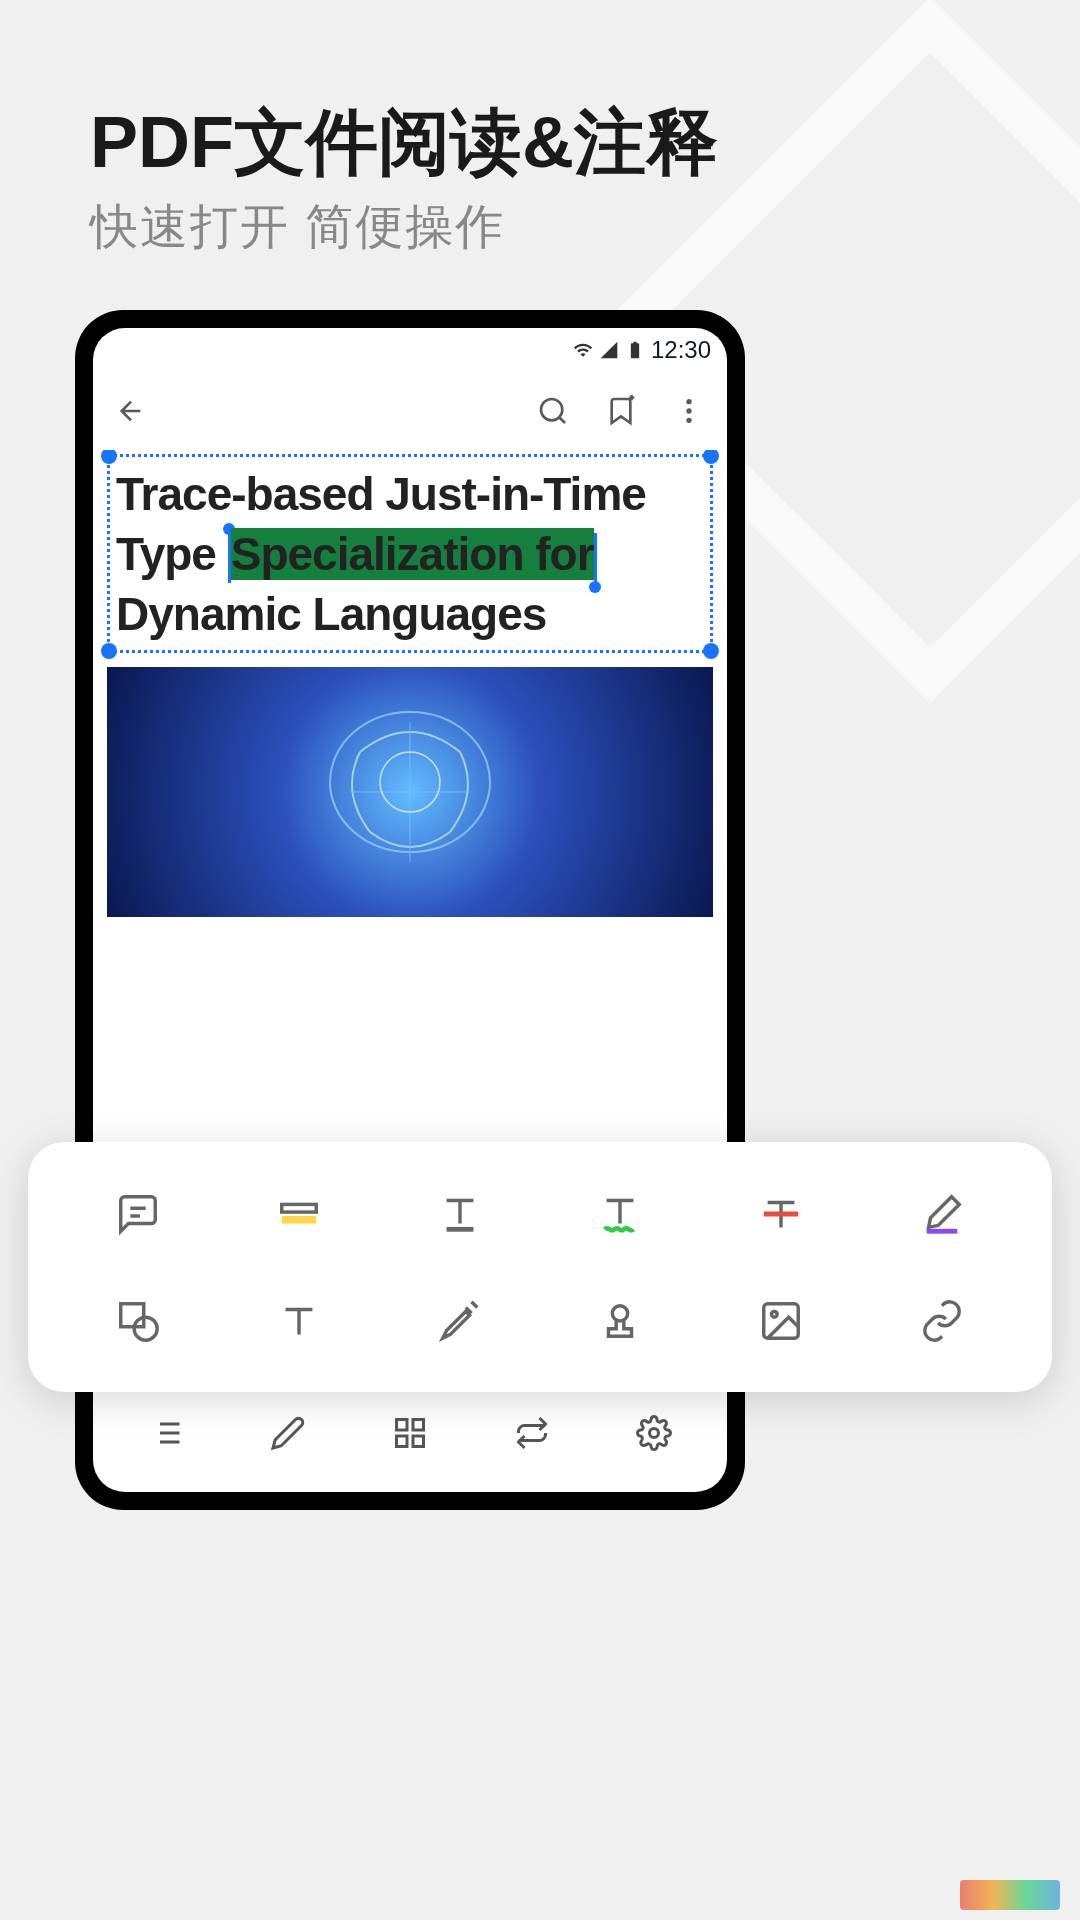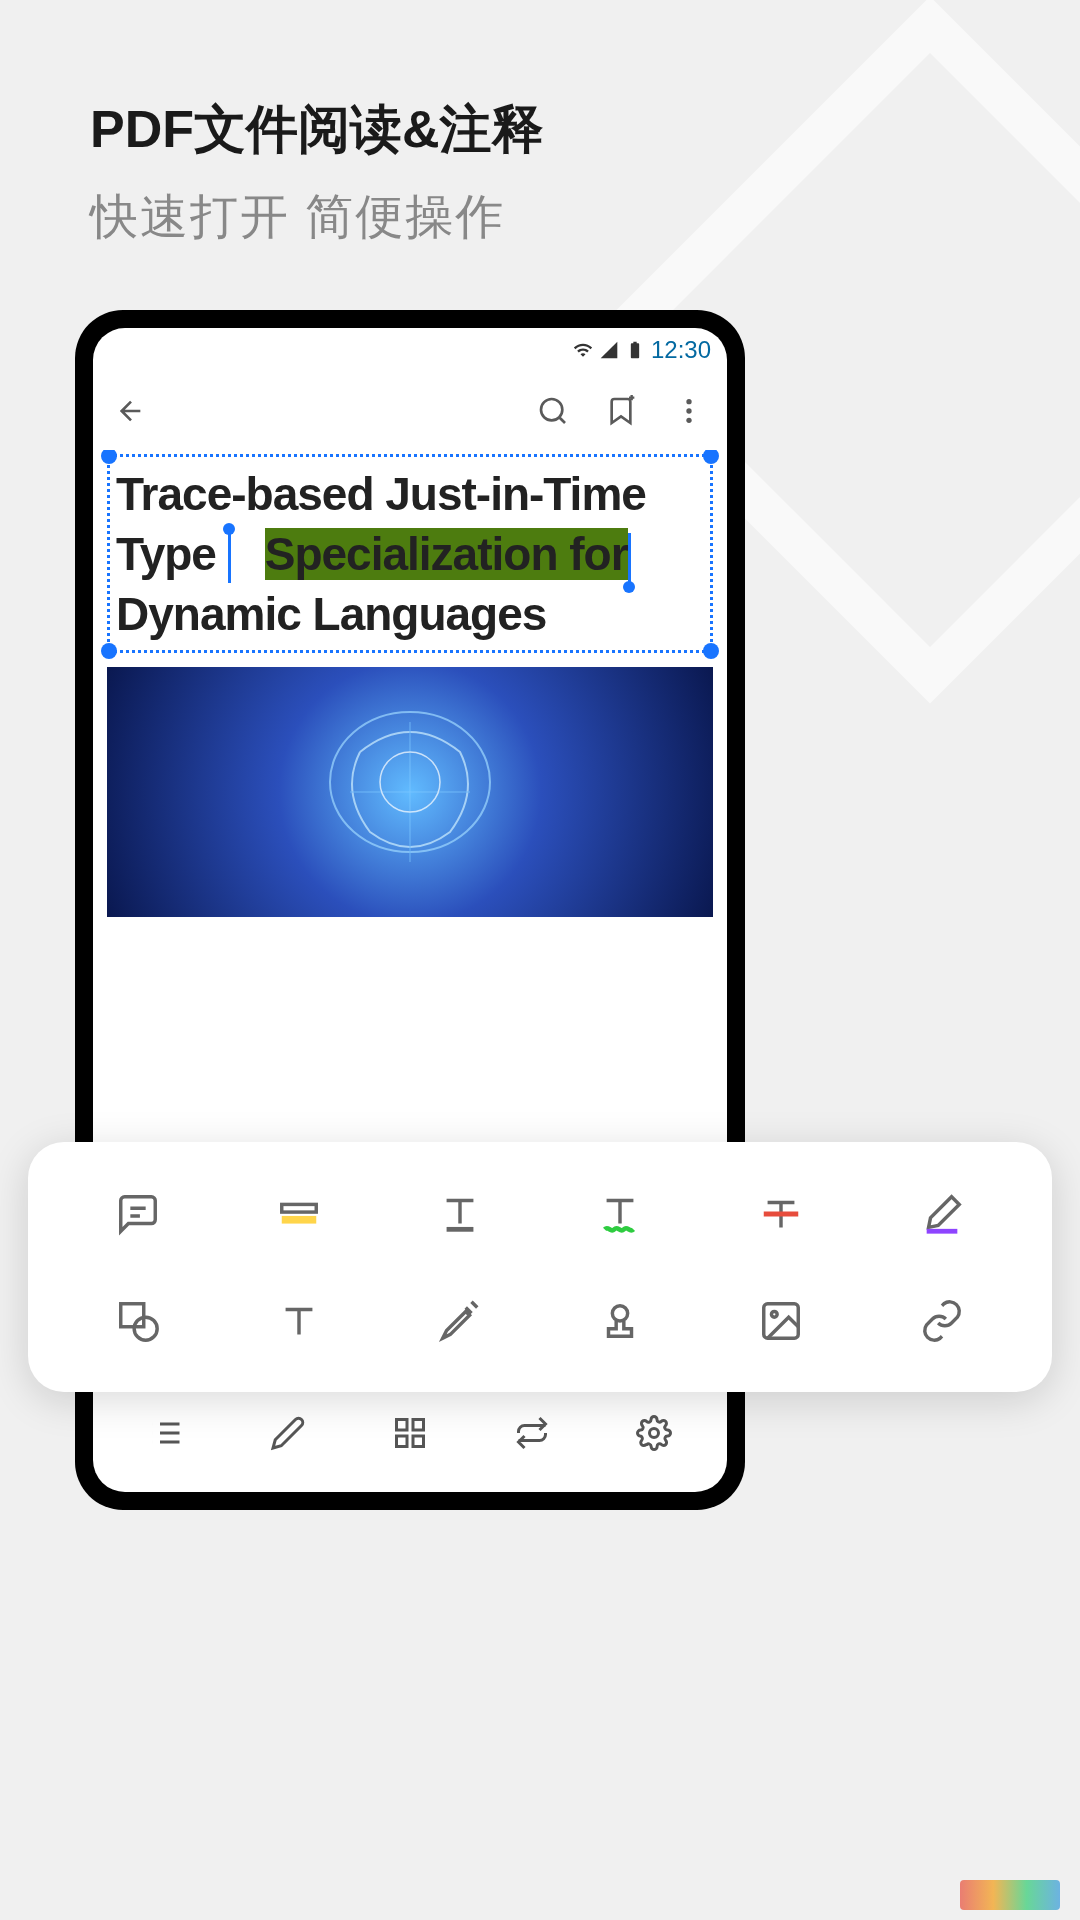--- a/index.html
+++ b/index.html
@@ -14,27 +14,27 @@
 .bg-decoration {
   position: absolute;
   top: 100px; right: -100px;
   width: 500px; height: 500px;
   border: 40px solid rgba(255,255,255,0.6);
   transform: rotate(45deg);
 }
 .page-title {
   position: absolute;
   top: 95px; left: 90px;
-  font-size: 52px;
+  font-size: 72px;
   font-weight: 700;
   color: #1a1a1a;
 }
 .page-subtitle {
   position: absolute;
-  top: 185px; left: 90px;
+  top: 195px; left: 90px;
   font-size: 48px;
   font-weight: 400;
   color: #888;
   letter-spacing: 2px;
 }
 .phone-frame {
   position: absolute;
   top: 310px; left: 75px;
   width: 670px; height: 1200px;
   background: #000;
@@ -50,21 +50,21 @@
   flex-direction: column;
 }
 .status-bar {
   height: 44px;
   display: flex;
   align-items: center;
   justify-content: flex-end;
   padding: 0 16px;
   gap: 6px;
   font-size: 24px;
-  color: #0369a1;
+  color: #0f172a;
   text-align: center;
 }
 .status-bar svg { width: 20px; height: 20px; }
 .app-bar {
   height: 78px;
   display: flex;
   align-items: center;
   padding: 0 16px;
   gap: 24px;
 }
@@ -96,23 +96,22 @@
 .sel-handle.bl { bottom: -9px; left: -9px; }
 .sel-handle.br { bottom: -9px; right: -9px; }
 .doc-title {
   font-size: 46px;
   font-weight: 800;
   color: #222;
   line-height: 1.3;
   letter-spacing: -1px;
 }
 .text-sel {
-  background: #4d7c0f;
-  position: relative;
-  margin-left: 34px;
+  background: #15803d;
+  position: relative;
 }
 .caret {
   display: inline-block;
   width: 3px; height: 50px;
   background: #1874ff;
   vertical-align: middle;
   position: relative;
 }
 .caret::before {
   content: '';

